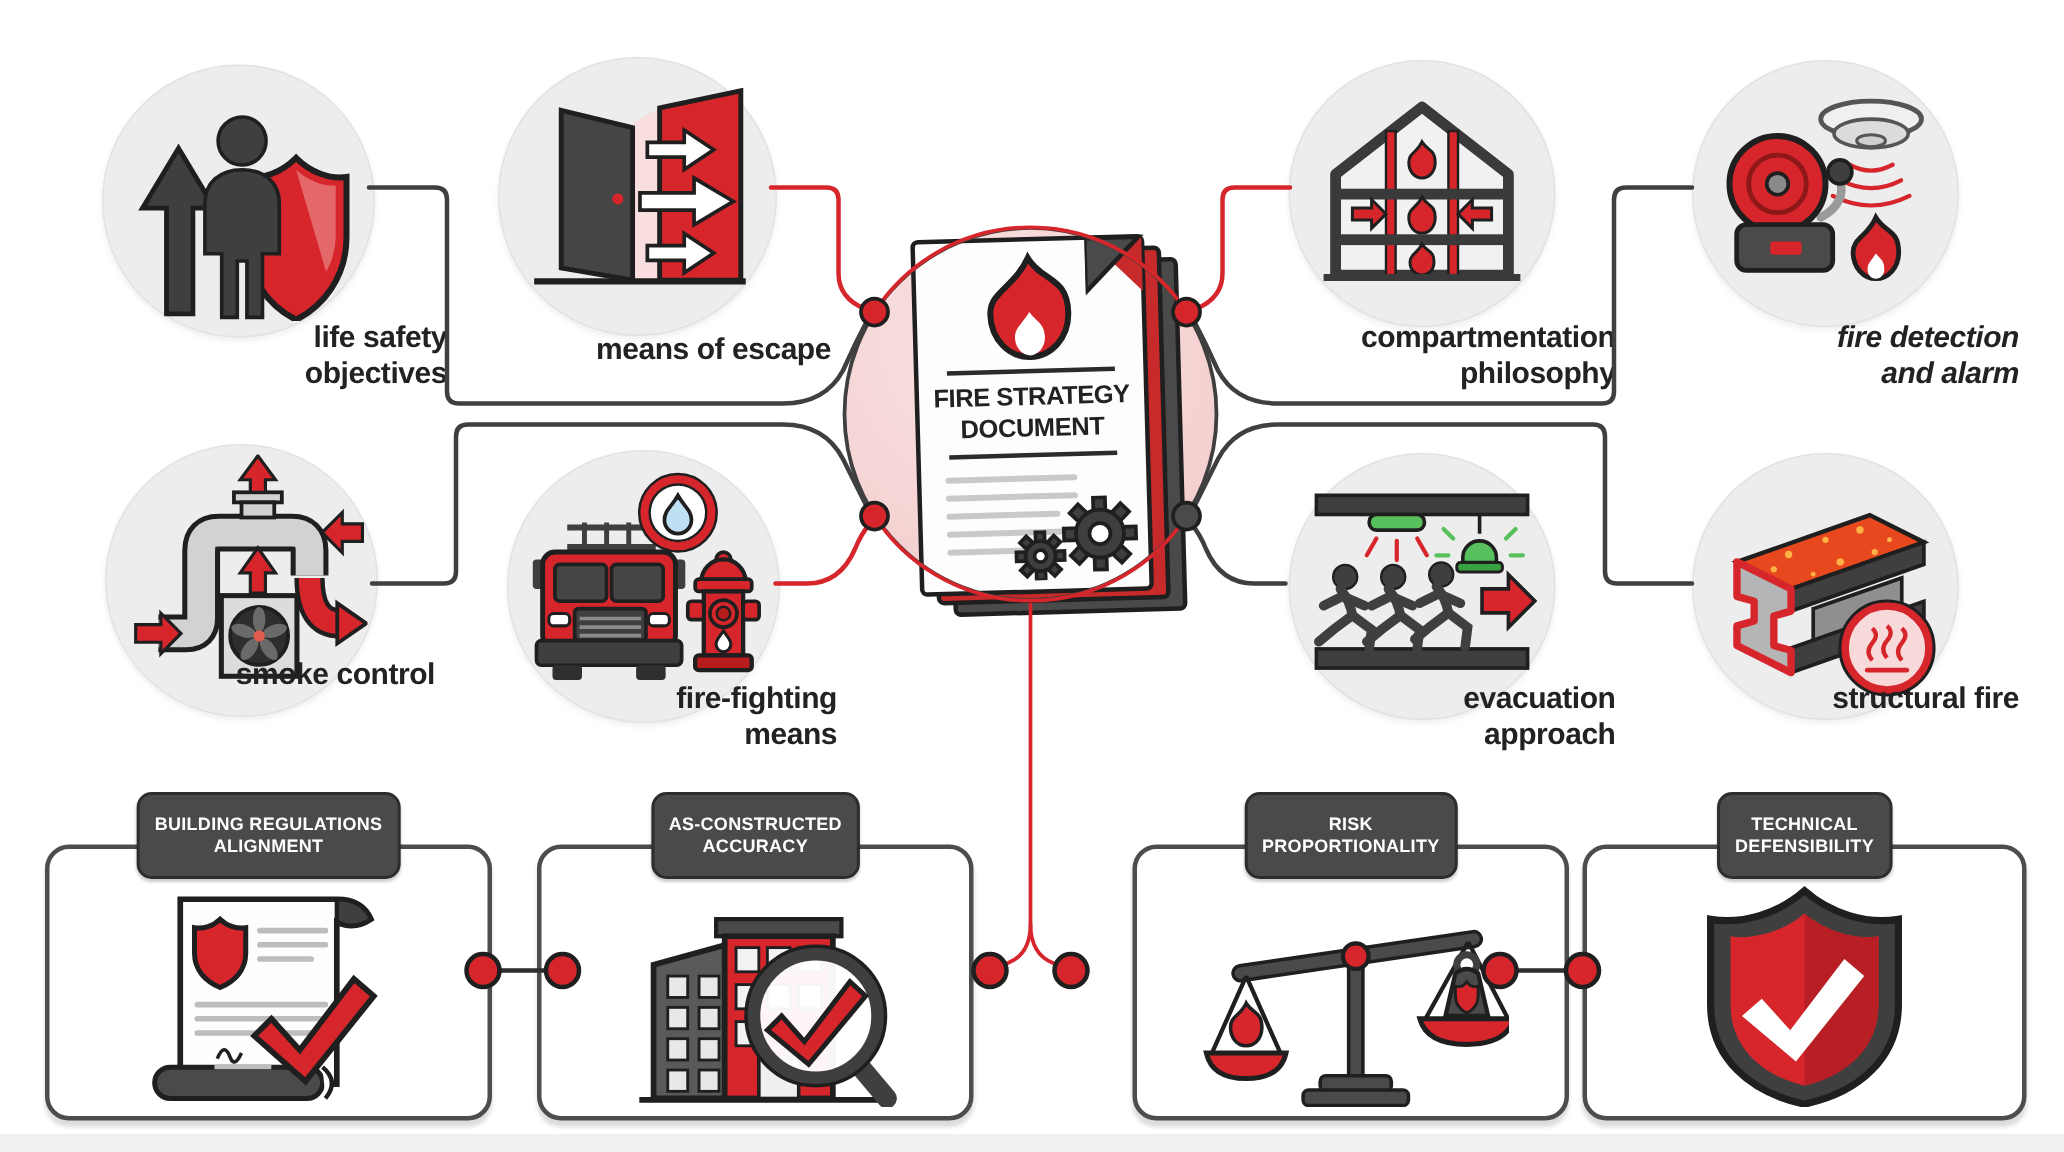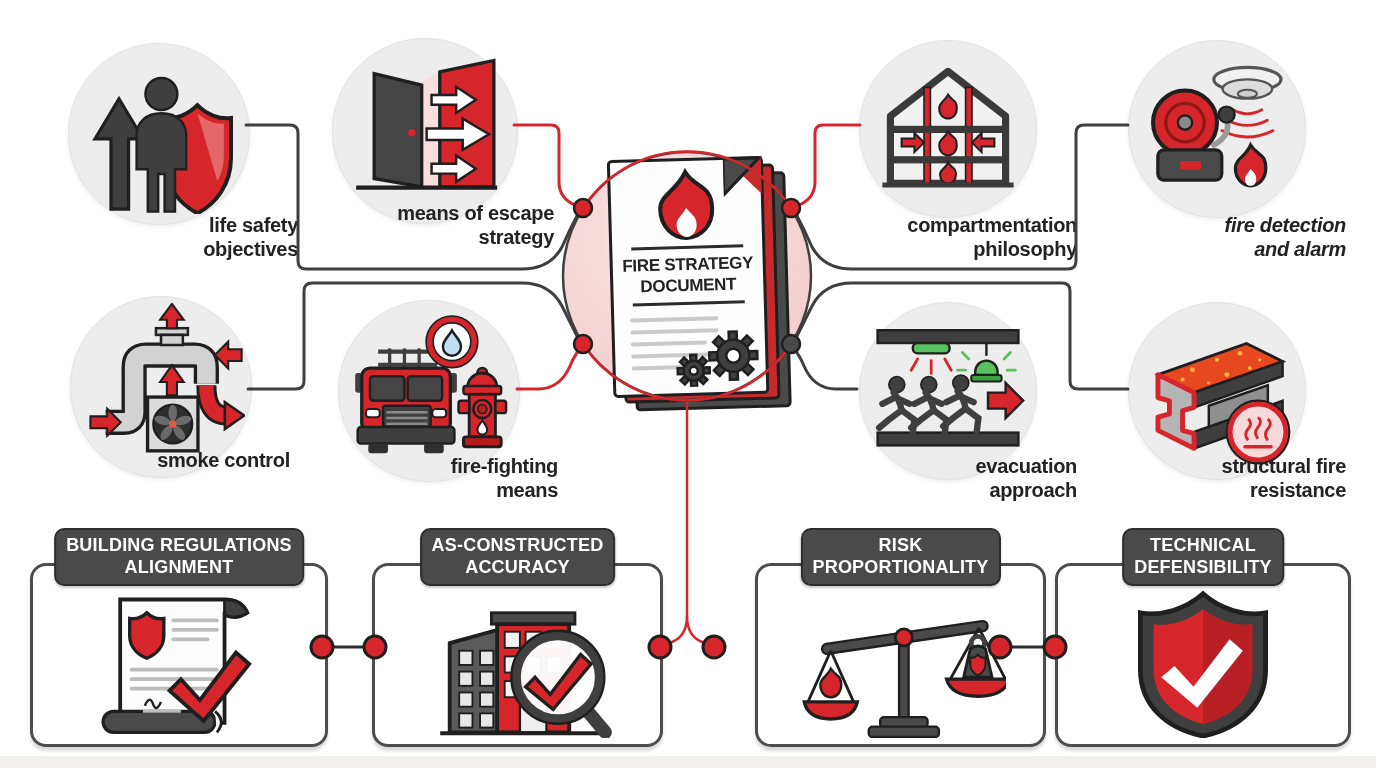--- a/index.html
+++ b/index.html
@@ -26,21 +26,21 @@
   .doc-rule{width:112px;border-top:3px solid #2b2b2b;margin:5px 0;}
   .doc-lines{position:absolute;left:16px;top:156px;}
   .doc-line{height:4px;background:#c9c9c9;border-radius:2px;margin-bottom:8px;}
   
   .pillar{position:absolute;top:563px;height:178px;background:#ffffff;border:3px solid #4d4d4d;
           border-radius:16px;box-shadow:0 4px 3px rgba(0,0,0,0.14);}
   .phead{position:absolute;top:-38px;left:50%;transform:translateX(-50%);
          background:#4a4a4a;border:2.5px solid #2d2d2d;border-radius:10px;
          min-height:46px;padding:4px 10px;display:flex;flex-direction:column;
          align-items:center;justify-content:center;box-shadow:0 2px 2px rgba(0,0,0,0.2);}
-  .phead div{color:#ffffff;font-size:18px;font-weight:700;letter-spacing:0.2px;
+  .phead div{color:#ffffff;font-size:12px;font-weight:700;letter-spacing:0.2px;
              line-height:1.22;white-space:nowrap;text-align:center;}
   .picon{position:absolute;left:50%;transform:translateX(-50%);top:24px;}
   .overlay{position:absolute;left:0;top:0;z-index:6;pointer-events:none;}
   .bottom-strip{position:absolute;left:0;bottom:0;width:1376px;height:12px;background:#f2f0ee;}
 </style>
 </head>
 <body>
 
 <div class="topic-circle" style="left:68px;top:43px;width:180px;height:180px;">
   <svg width="160" height="160" viewBox="0 0 200 200">
@@ -61,23 +61,22 @@
     <polygon points="96,40 118,28 118,168 96,168" fill="#f8dede"></polygon>
     <polygon points="118,28 184,14 184,168 118,168" fill="#d6262c" stroke="#1f1f1f" stroke-width="4"></polygon>
     <polygon points="38,30 96,44 96,168 38,158" fill="#454545" stroke="#1f1f1f" stroke-width="4"></polygon>
     <circle cx="84" cy="102" r="4.5" fill="#d6262c"></circle>
     <line x1="16" y1="169" x2="188" y2="169" stroke="#1f1f1f" stroke-width="5"></line>
     <polygon points="108,56 138,56 138,46 162,62 138,78 138,68 108,68" fill="#ffffff" stroke="#1f1f1f" stroke-width="3"></polygon>
     <polygon points="102,97 146,97 146,85 178,104 146,123 146,111 102,111" fill="#ffffff" stroke="#1f1f1f" stroke-width="3"></polygon>
     <polygon points="108,140 138,140 138,130 162,146 138,162 138,152 108,152" fill="#ffffff" stroke="#1f1f1f" stroke-width="3"></polygon>
   </svg>
 </div>
-<div class="topic-label" style="left:294px;top:202px;">
+<div class="topic-label" style="left:294px;top:222px;">
   <div>means of escape</div>
-    <div>strategy</div>
 </div>
 
 <div class="topic-circle" style="left:859px;top:40px;width:176px;height:176px;">
   <svg width="160" height="160" viewBox="0 0 200 200">
     <polygon points="28,84 100,28 172,84 172,168 28,168" fill="#f1f1f1" stroke="#3a3a3a" stroke-width="9" stroke-linejoin="round"></polygon>
     <rect x="70" y="48" width="8" height="120" fill="#d6262c" stroke="#1f1f1f" stroke-width="2"></rect>
     <rect x="122" y="48" width="8" height="120" fill="#d6262c" stroke="#1f1f1f" stroke-width="2"></rect>
     <rect x="28" y="96" width="144" height="9" fill="#3a3a3a"></rect>
     <rect x="28" y="134" width="144" height="9" fill="#3a3a3a"></rect>
     <g fill="#d6262c" stroke="#1f1f1f" stroke-width="2.5">
@@ -139,21 +138,21 @@
     <g fill="#6a6a6a">
       <ellipse cx="114" cy="131" rx="5" ry="10"></ellipse>
       <ellipse cx="114" cy="131" rx="5" ry="10" transform="rotate(72 114 144)"></ellipse>
       <ellipse cx="114" cy="131" rx="5" ry="10" transform="rotate(144 114 144)"></ellipse>
       <ellipse cx="114" cy="131" rx="5" ry="10" transform="rotate(216 114 144)"></ellipse>
       <ellipse cx="114" cy="131" rx="5" ry="10" transform="rotate(288 114 144)"></ellipse>
     </g>
     <circle cx="114" cy="144" r="4.5" fill="#e25b4f"></circle>
   </svg>
 </div>
-<div class="topic-label" style="left:30px;top:449px;">
+<div class="topic-label" style="left:30px;top:439px;">
   <div>smoke control</div>
     <div></div>
 </div>
 
 <div class="topic-circle" style="left:338px;top:300px;width:180px;height:180px;">
   <svg width="164" height="164" viewBox="0 0 200 200">
     <g stroke="#3f3f3f" stroke-width="5">
         <line x1="38" y1="52" x2="110" y2="52"></line>
         <line x1="38" y1="68" x2="110" y2="68"></line>
       </g>
@@ -261,21 +260,20 @@
     <g stroke="#d6262c" stroke-width="3.5" fill="none">
       <path d="M138,134 q6,5 0,12 q-6,7 0,14"></path>
       <path d="M150,132 q6,5 0,12 q-6,7 0,14"></path>
       <path d="M162,134 q6,5 0,12 q-6,7 0,14"></path>
     </g>
     <line x1="134" y1="168" x2="166" y2="168" stroke="#d6262c" stroke-width="4" stroke-linecap="round"></line>
   </svg>
 </div>
 <div class="topic-label" style="left:1086px;top:455px;">
   <div>structural fire</div>
-    <div>resistance</div>
 </div>
 
 <div class="center-circle"></div>
 <div class="doc-stack">
   <div class="doc-page doc-back"></div>
   <div class="doc-page doc-mid"></div>
   <div class="doc-page doc-front">
     <svg class="doc-fold" width="40" height="40" viewBox="0 0 40 40">
       <polygon points="2,2 38,38 38,2" fill="#c62a2a"></polygon>
       <polygon points="2,2 38,38 2,38" fill="#4a4a4a" stroke="#1f1f1f" stroke-width="3" transform="translate(38,0) rotate(90)"></polygon>
@@ -352,21 +350,21 @@
       <line x1="60" y1="84" x2="150" y2="84"></line>
         <line x1="60" y1="94" x2="150" y2="94"></line>
         <line x1="60" y1="104" x2="144" y2="104"></line>
     </g>
     <path d="M74,122 q5,-12 9,-1 q3,8 8,-3" fill="none" stroke="#1f1f1f" stroke-width="2.5"></path>
     <line x1="72" y1="128" x2="112" y2="128" stroke="#bdbdbd" stroke-width="3"></line>
     <polygon points="112,94 132,116 170,66 184,78 136,138 100,106" fill="#d6262c" stroke="#1f1f1f" stroke-width="4"></polygon>
   </svg>
 </div>
 
-<div class="pillar" style="left:372px;width:285px;">
+<div class="pillar" style="left:358px;width:285px;">
   <div class="phead">
     <div>AS-CONSTRUCTED</div>
       <div>ACCURACY</div>
   </div>
   <svg class="picon" width="210" height="148" viewBox="0 0 220 156">
     <polygon points="38,56 96,40 96,150 38,150" fill="#5a5a5a" stroke="#1f1f1f" stroke-width="4"></polygon>
     <g fill="#e8e8e8" stroke="#1f1f1f" stroke-width="2">
       <rect x="48" y="64" width="14" height="15"></rect>
         <rect x="70" y="64" width="14" height="15"></rect>
       <rect x="48" y="86" width="14" height="15"></rect>

